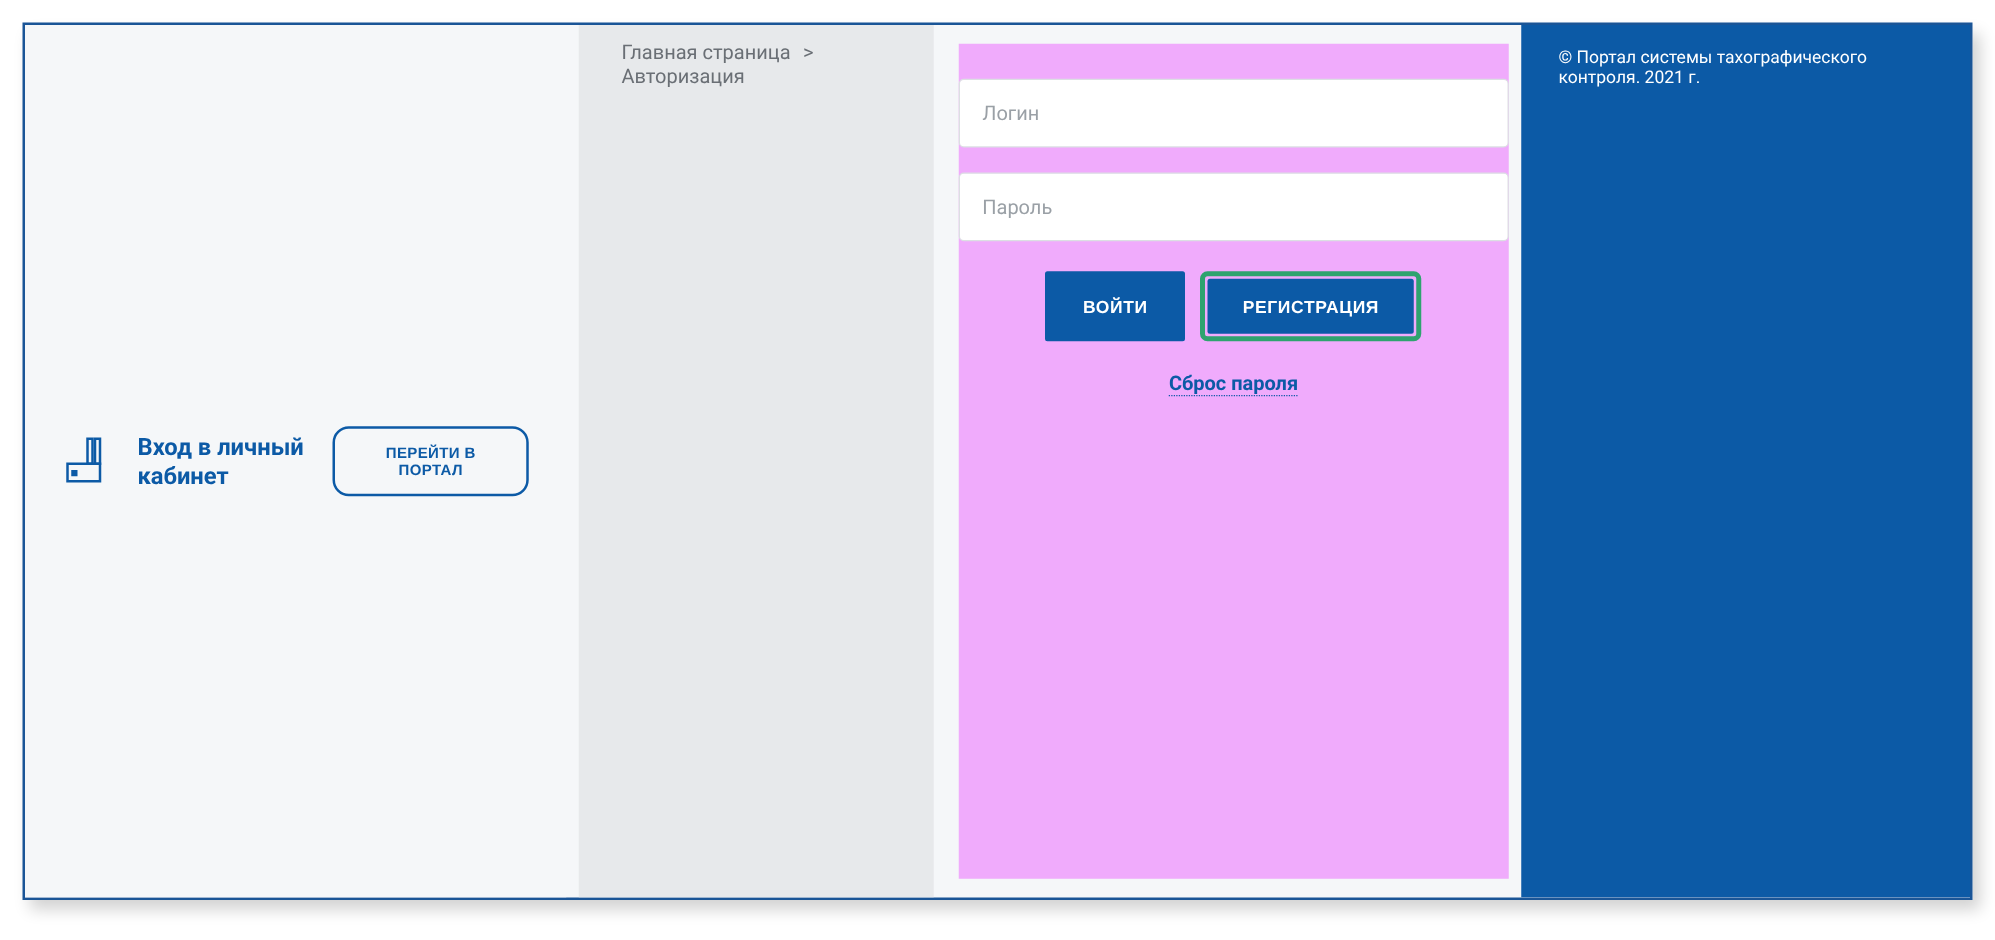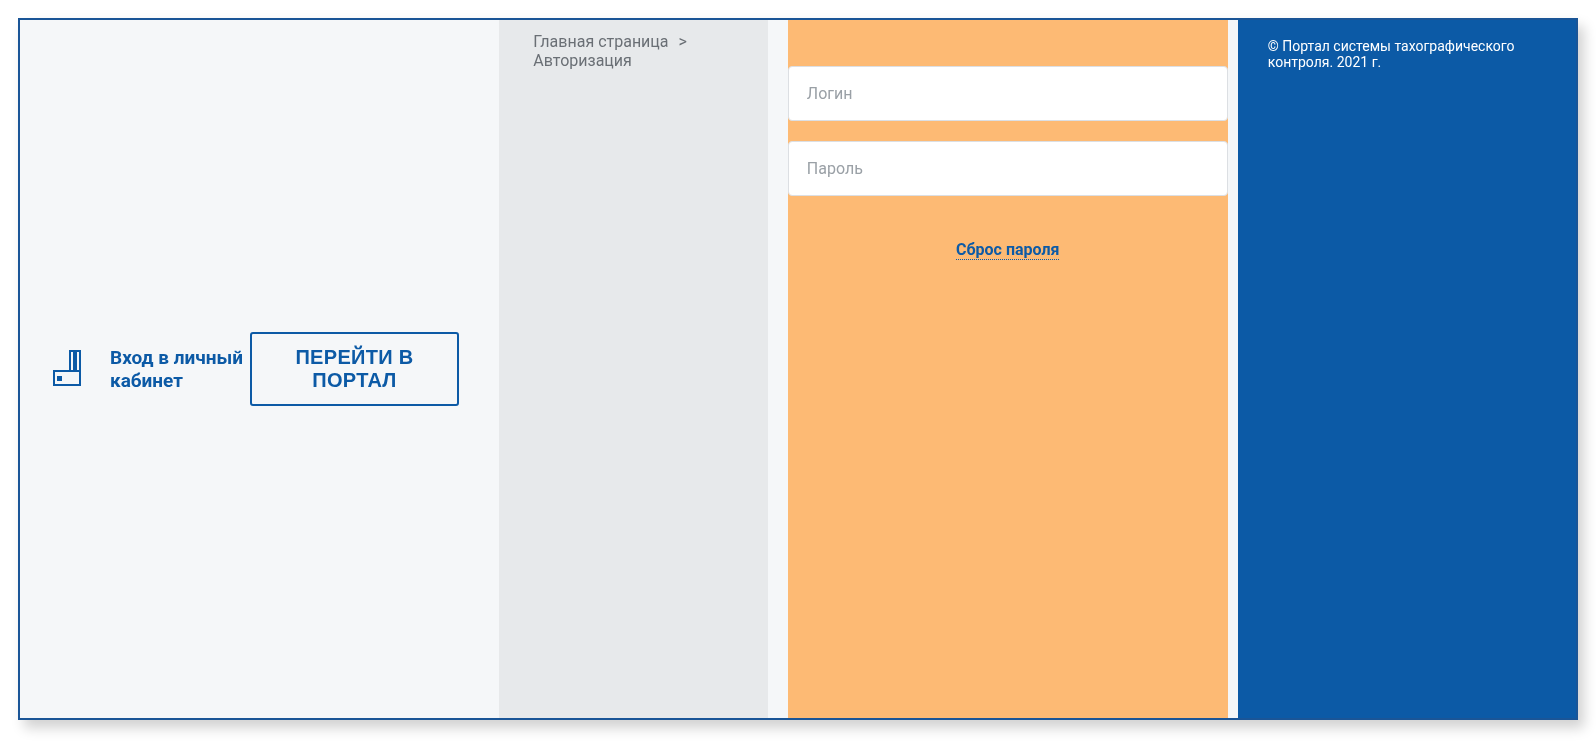--- a/index.html
+++ b/index.html
@@ -48,24 +48,24 @@
       color: #0c5aa6;
       font-size: 19px;
       font-weight: 700;
     }
 
     .portal-button {
       border: 2px solid #0c5aa6;
       color: #0c5aa6;
       background: transparent;
       padding: 12px 26px;
-      font-size: 20px;
-      font-weight: 700;
-      cursor: pointer;
-      border-radius: 3px;
+      font-size: 12px;
+      font-weight: 700;
+      cursor: pointer;
+      border-radius: 13px;
       letter-spacing: 0.3px;
     }
 
     .nav-bar {
       background: #0c5aa6;
       height: 50px;
     }
 
     .breadcrumb-bar {
       background: #e7e9eb;
@@ -73,24 +73,24 @@
       font-size: 16px;
       color: #6a6f75;
       margin: 0 10px;
     }
 
     .breadcrumb-bar span {
       color: #6a6f75;
     }
 
     .content-wrapper {
-      margin: 0 10px;
-      background: #fdba74;
+      margin: 15px 10px;
+      background: #f0abfc;
       flex: 1;
-      padding-top: 46px;
+      padding-top: 28px;
       position: relative;
     }
 
     .login-form {
       width: 440px;
       margin: 0 auto;
       position: relative;
     }
 
     .form-input {
@@ -205,20 +205,26 @@
   <div class="breadcrumb-bar">
     <span>Главная страница</span>
     <span style="margin: 0 6px;">&gt;</span>
     <span>Авторизация</span>
   </div>
 
   <div class="content-wrapper">
     <div class="login-form">
       <input type="text" class="form-input" placeholder="Логин" style="">
       <input type="password" class="form-input" placeholder="Пароль" style="">
+      <div class="button-row">
+        <button class="login-button">ВОЙТИ</button>
+        <span class="register-wrap">
+          <button class="register-button">РЕГИСТРАЦИЯ</button>
+        </span>
+      </div>
       <div class="reset-link-row">
         <a class="reset-link">Сброс пароля</a>
       </div>
     </div>
 
     <svg class="annotation-arrow" width="120" height="40" viewBox="0 0 120 40">
       <line x1="115" y1="20" x2="15" y2="20" stroke="#1f8c5a" stroke-width="3"></line>
       <polygon points="5,20 20,13 20,27" fill="#1f8c5a"></polygon>
     </svg>
   </div>

